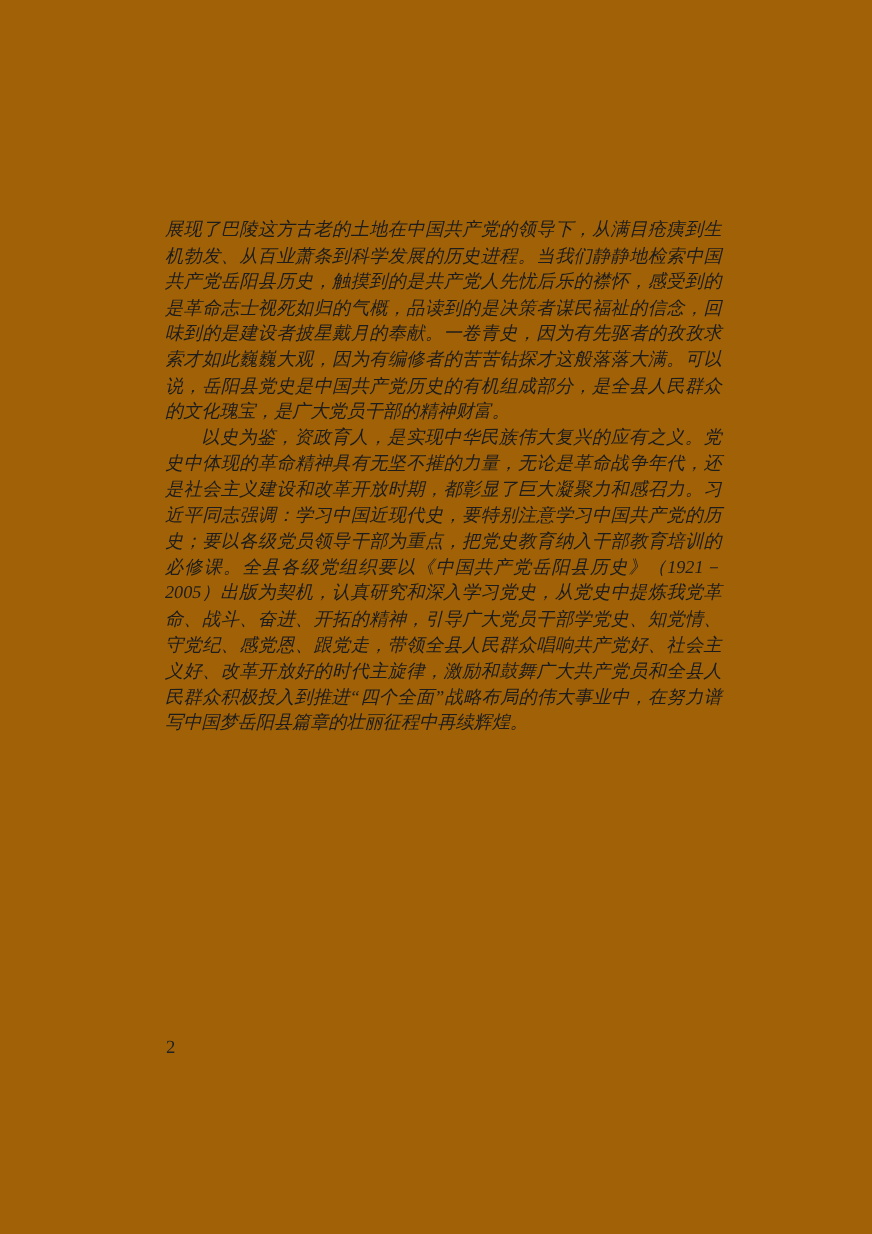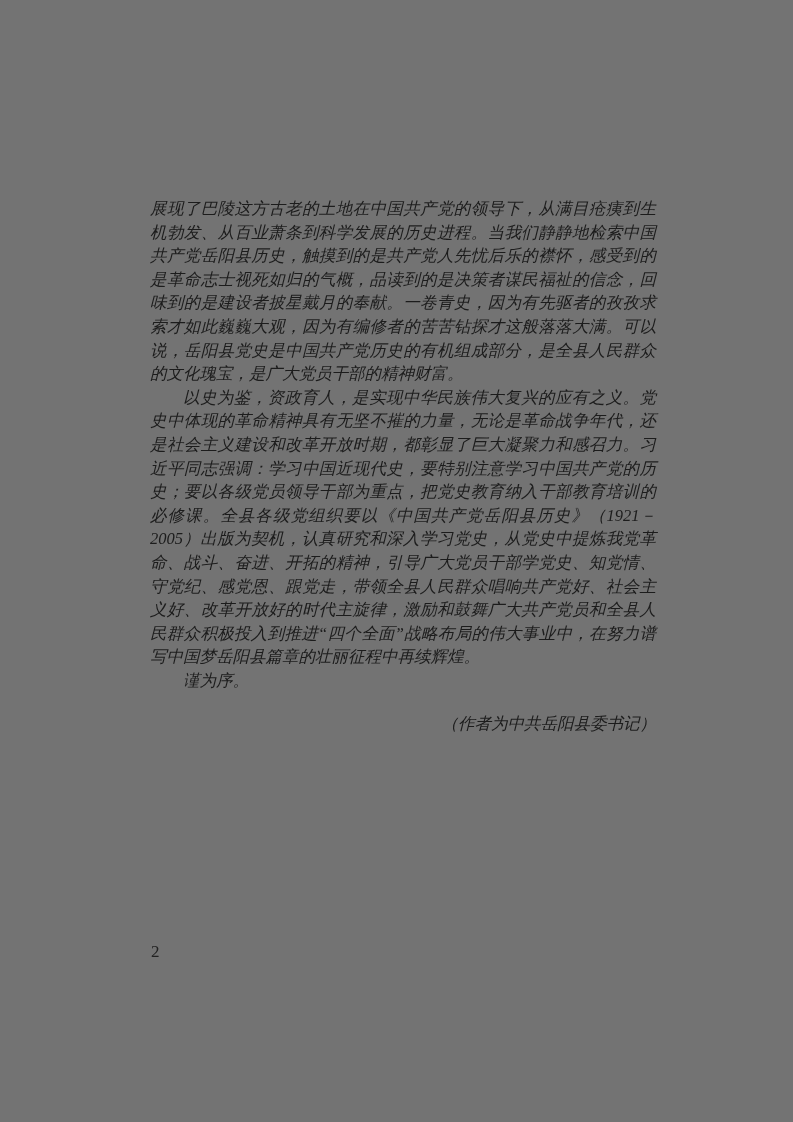--- a/index.html
+++ b/index.html
@@ -4,21 +4,21 @@
 <style>
   html, body {
     margin: 0;
     padding: 0;
     background: #ffffff;
   }
   .page {
     position: relative;
     width: 793px;
     height: 1122px;
-    background: #737373;
+    background: #a16207;
     box-sizing: border-box;
     outline: 1px solid #e6e6e6;
     overflow: hidden;
     font-family: "Liberation Serif", "DejaVu Serif", serif;
     color: #1c1c1c;
   }
   .text-block {
     position: absolute;
     left: 150px;
     top: 197px;
@@ -52,17 +52,15 @@
     letter-spacing: 0.5px;
   }
 </style>
 </head>
 <body>
 
 <div class="page">
   <div class="text-block">
     <p>展现了巴陵这方古老的土地在中国共产党的领导下，从满目疮痍到生机勃发、从百业萧条到科学发展的历史进程。当我们静静地检索中国共产党岳阳县历史，触摸到的是共产党人先忧后乐的襟怀，感受到的是革命志士视死如归的气概，品读到的是决策者谋民福祉的信念，回味到的是建设者披星戴月的奉献。一卷青史，因为有先驱者的孜孜求索才如此巍巍大观，因为有编修者的苦苦钻探才这般落落大满。可以说，岳阳县党史是中国共产党历史的有机组成部分，是全县人民群众的文化瑰宝，是广大党员干部的精神财富。</p>
     <p class="para-indent">以史为鉴，资政育人，是实现中华民族伟大复兴的应有之义。党史中体现的革命精神具有无坚不摧的力量，无论是革命战争年代，还是社会主义建设和改革开放时期，都彰显了巨大凝聚力和感召力。习近平同志强调：学习中国近现代史，要特别注意学习中国共产党的历史；要以各级党员领导干部为重点，把党史教育纳入干部教育培训的必修课。全县各级党组织要以《中国共产党岳阳县历史》（1921－2005）出版为契机，认真研究和深入学习党史，从党史中提炼我党革命、战斗、奋进、开拓的精神，引导广大党员干部学党史、知党情、守党纪、感党恩、跟党走，带领全县人民群众唱响共产党好、社会主义好、改革开放好的时代主旋律，激励和鼓舞广大共产党员和全县人民群众积极投入到推进“四个全面”战略布局的伟大事业中，在努力谱写中国梦岳阳县篇章的壮丽征程中再续辉煌。</p>
-    <p class="para-indent">谨为序。</p>
-    <p class="author-note">（作者为中共岳阳县委书记）</p>
   </div>
   <div class="page-number">2</div>
 </div>
 
 </body></html>

